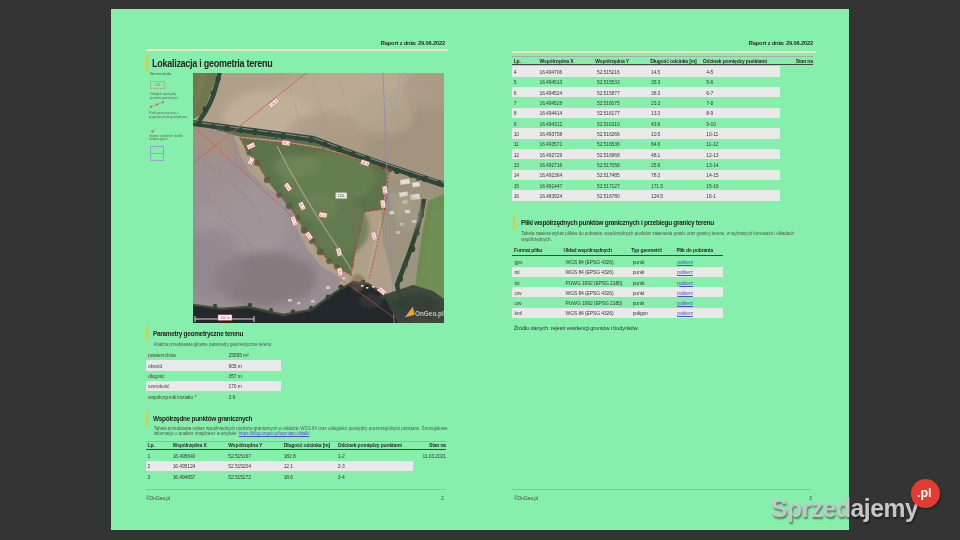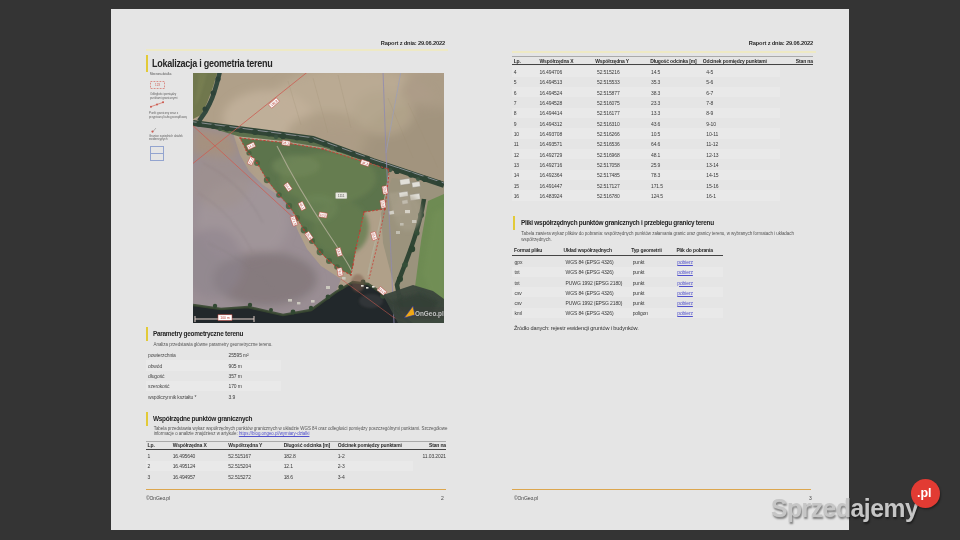--- a/index.html
+++ b/index.html
@@ -1,17 +1,17 @@
 <!DOCTYPE html>
 <html><head><meta charset="utf-8">
 <style>
 *{margin:0;padding:0;box-sizing:border-box}
 html,body{width:960px;height:540px;overflow:hidden}
 body{background:#343434;font-family:"Liberation Sans",sans-serif;position:relative}
-.pg{position:absolute;left:111px;top:9px;width:738px;height:521px;background:#e5e5e5}
+.pg{position:absolute;left:111px;top:9px;width:738px;height:521px;background:#86efac}
 .a{position:absolute;white-space:nowrap}
 .hbar{position:absolute;width:2.4px;background:#e2ca38}
 .h1{font-weight:bold;color:#252525;font-size:10px;letter-spacing:-.3px;transform:scaleX(.9);transform-origin:0 0}
 .h2{font-weight:bold;color:#252525;font-size:6.8px;letter-spacing:-.3px;transform:scaleX(.95);transform-origin:0 0}
 .tiny{font-size:4.45px;color:#555;letter-spacing:-.02px}
 .lgd{font-size:3.1px;color:#666;line-height:1.15;letter-spacing:-.05px;transform:scaleX(.95);transform-origin:0 0}
 .t5{font-size:5px;color:#3a3a3a;letter-spacing:-.12px}
 .t5b{font-size:5px;font-weight:bold;color:#2b2b2b;letter-spacing:-.15px}
 .band{position:absolute;background:#e9e9e9;height:10.35px}
 .lnk{color:#5050cc;text-decoration:underline}

